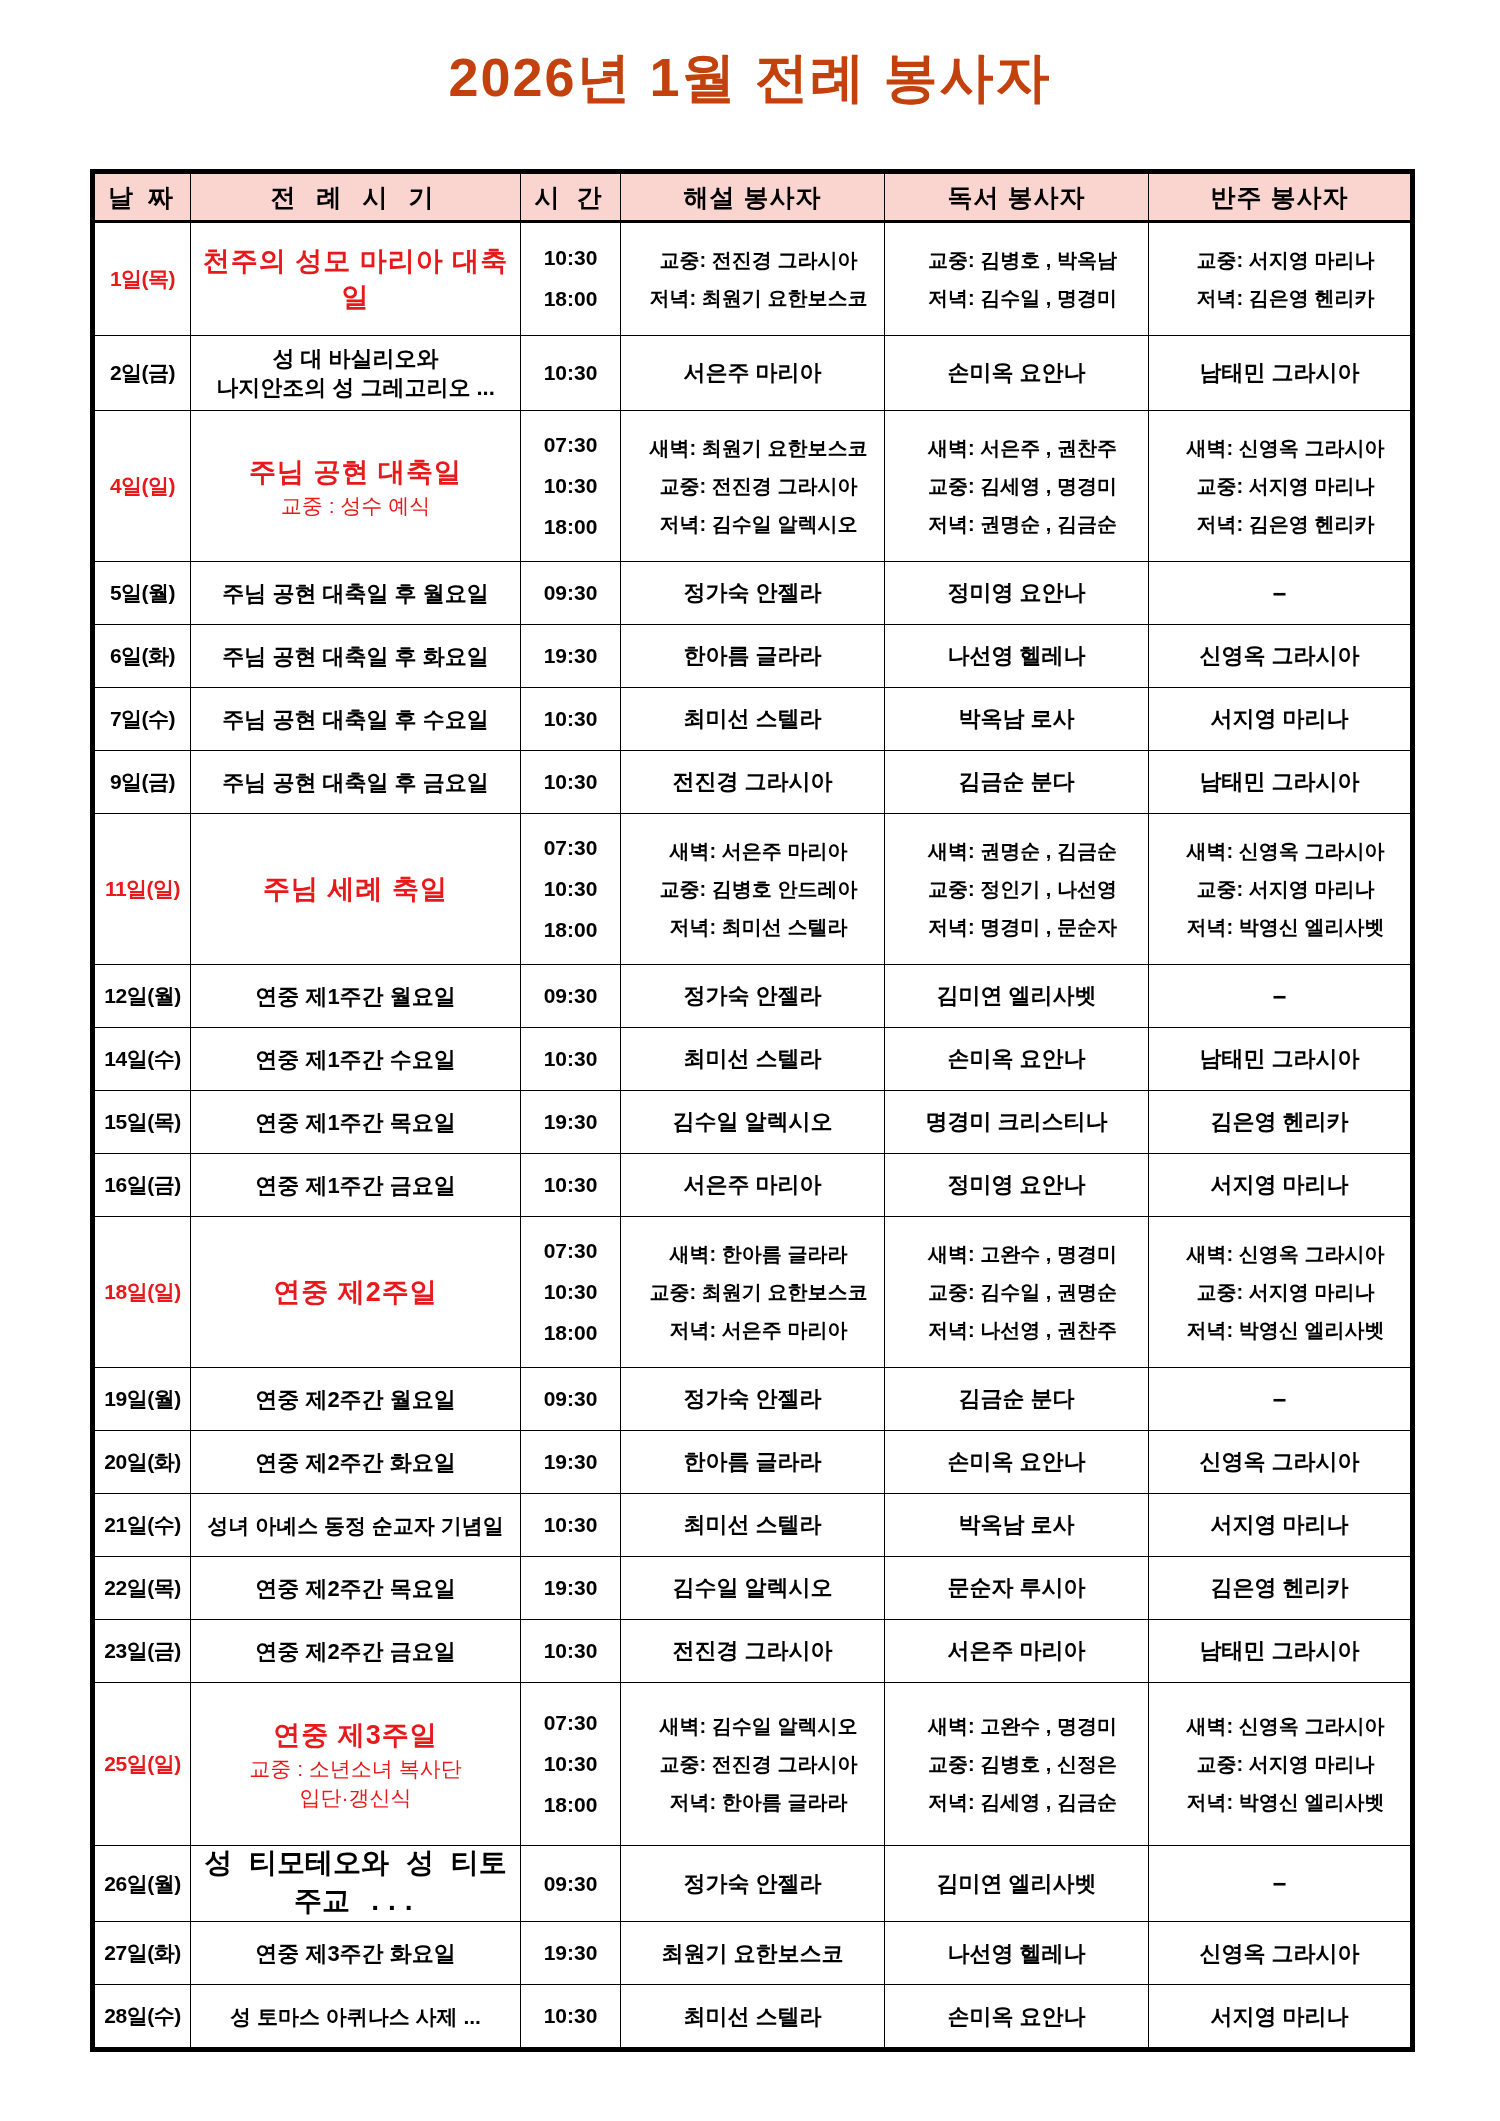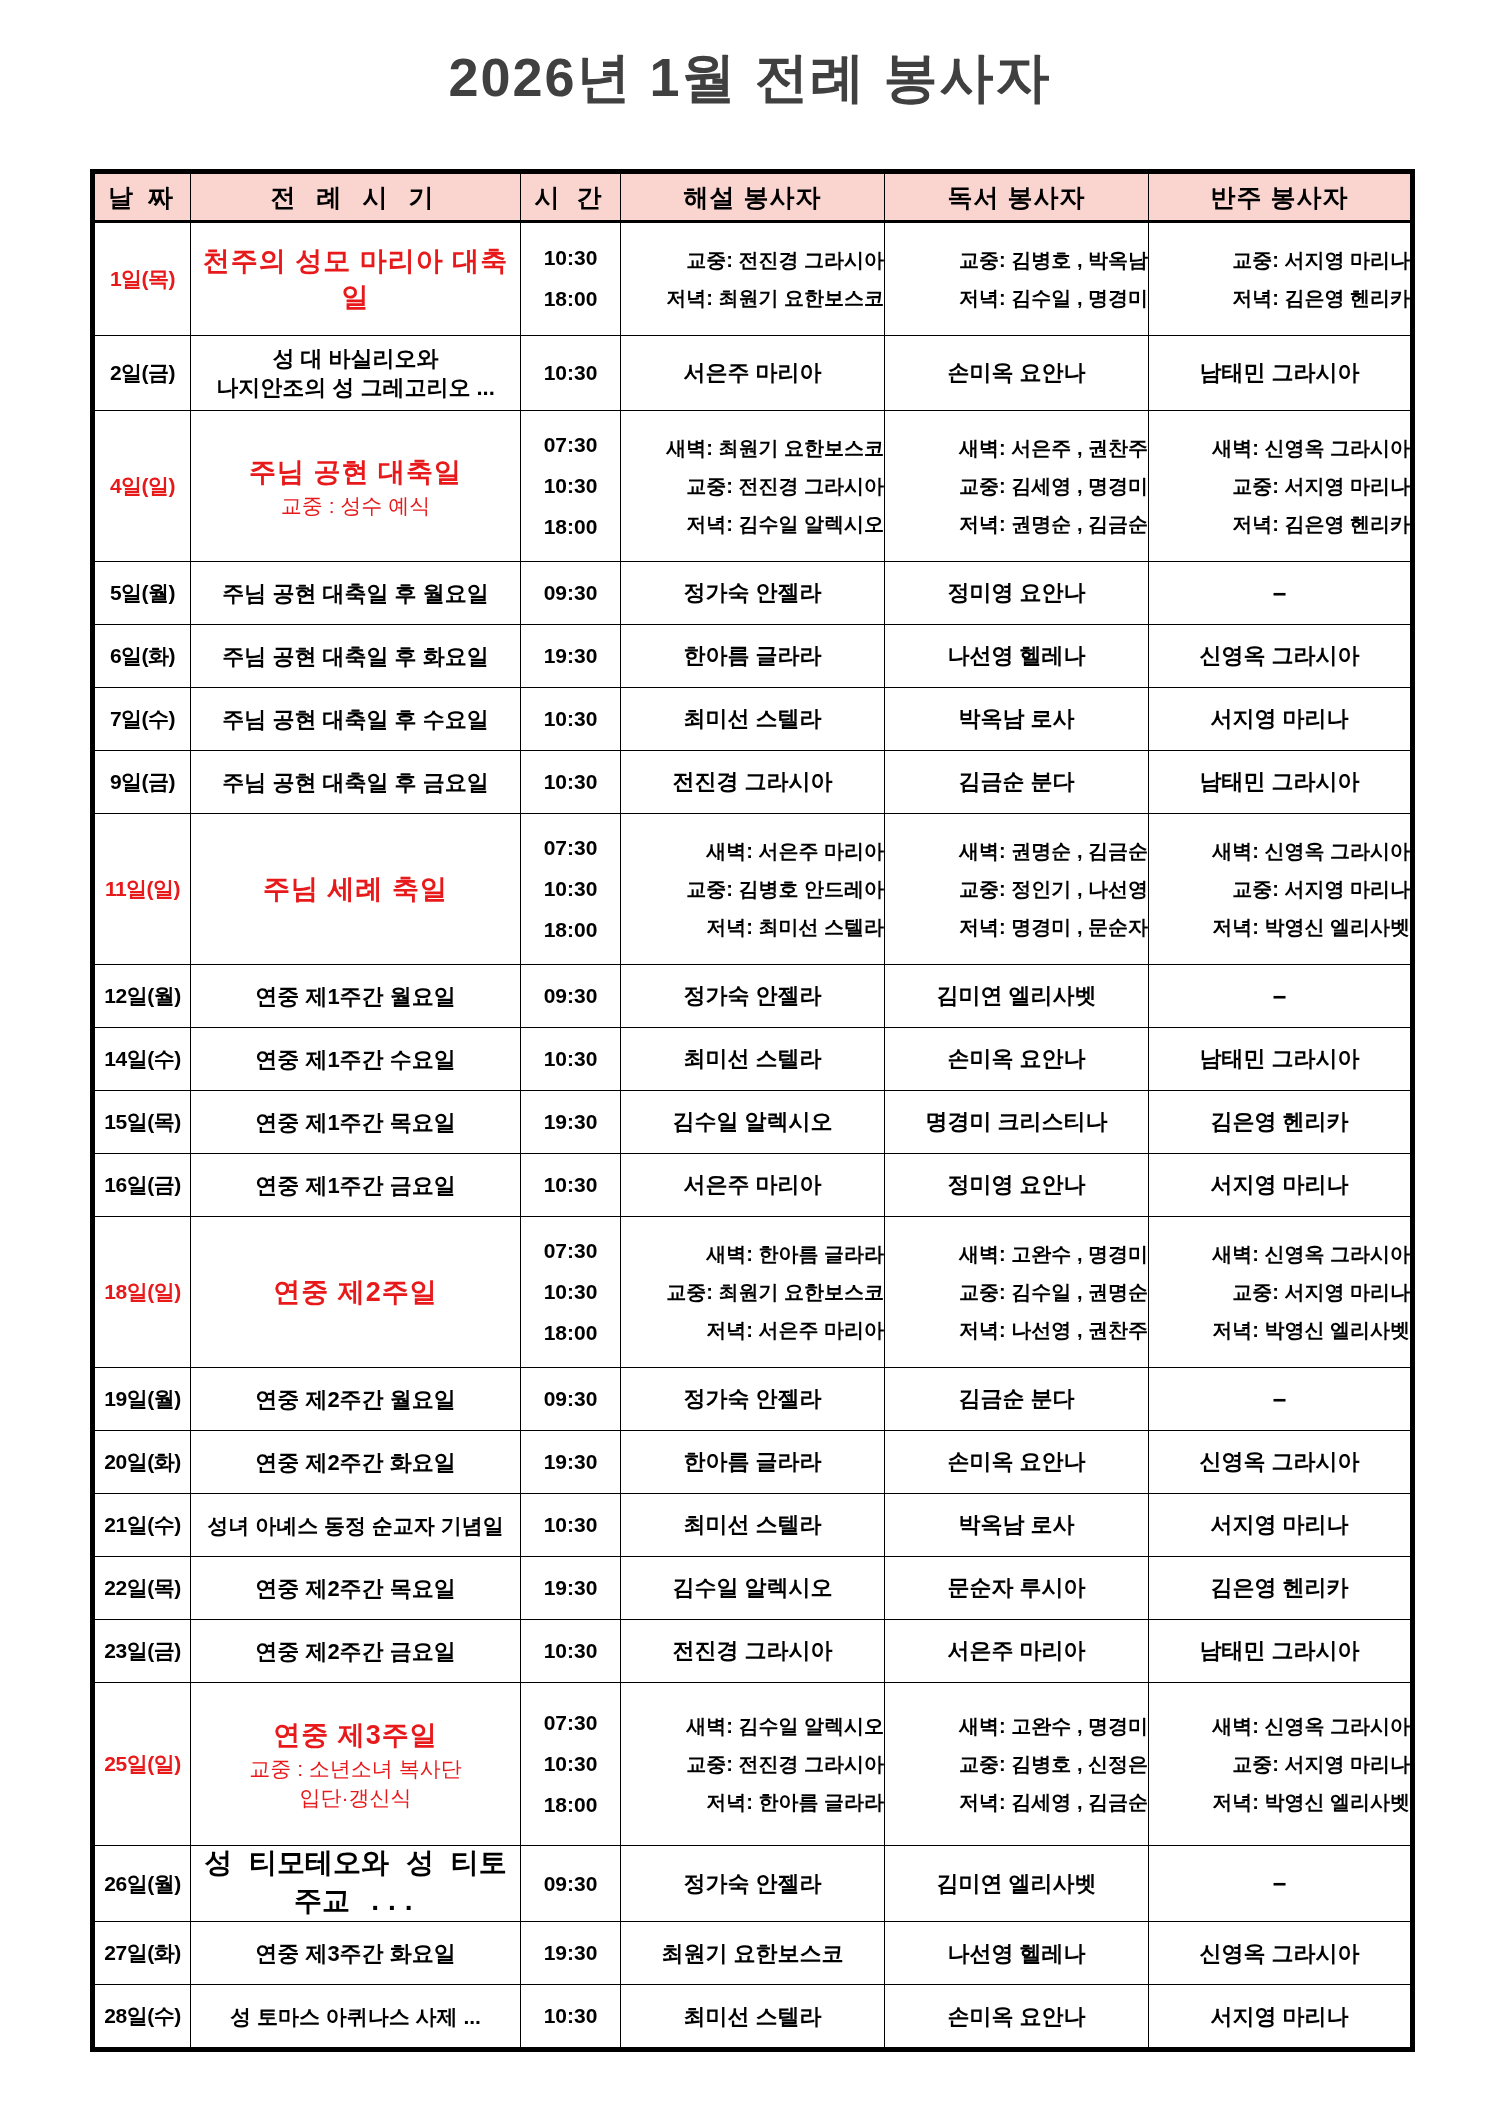--- a/index.html
+++ b/index.html
@@ -17,21 +17,21 @@
   .page {
     position: relative;
     width: 1500px;
     height: 2121px;
     box-sizing: border-box;
   }
 
   
   .title {
     text-align: center;
-    color: #404040;
+    color: #c2410c;
     font-size: 54px;
     font-weight: bold;
     letter-spacing: 2px;
     padding-top: 48px;
     padding-bottom: 0;
     line-height: 1.1;
     white-space: pre;
   }
 
   
@@ -109,21 +109,21 @@
     line-height: 1.9;
     letter-spacing: 0;
   }
   td.person {
     font-size: 22px;
     font-weight: bold;
     line-height: 1.9;
   }
   td.person.slots {
     font-size: 20px;
-    text-align: right;
+    text-align: center;
     padding-left: 12px;
     margin-left: 11px;
   }
   td.time.slots {
     line-height: 1.95;
   }
   tr.red td { color: #e8191b; }
   tr.red td.person,
   tr.red td.time { color: #000000; }
 

